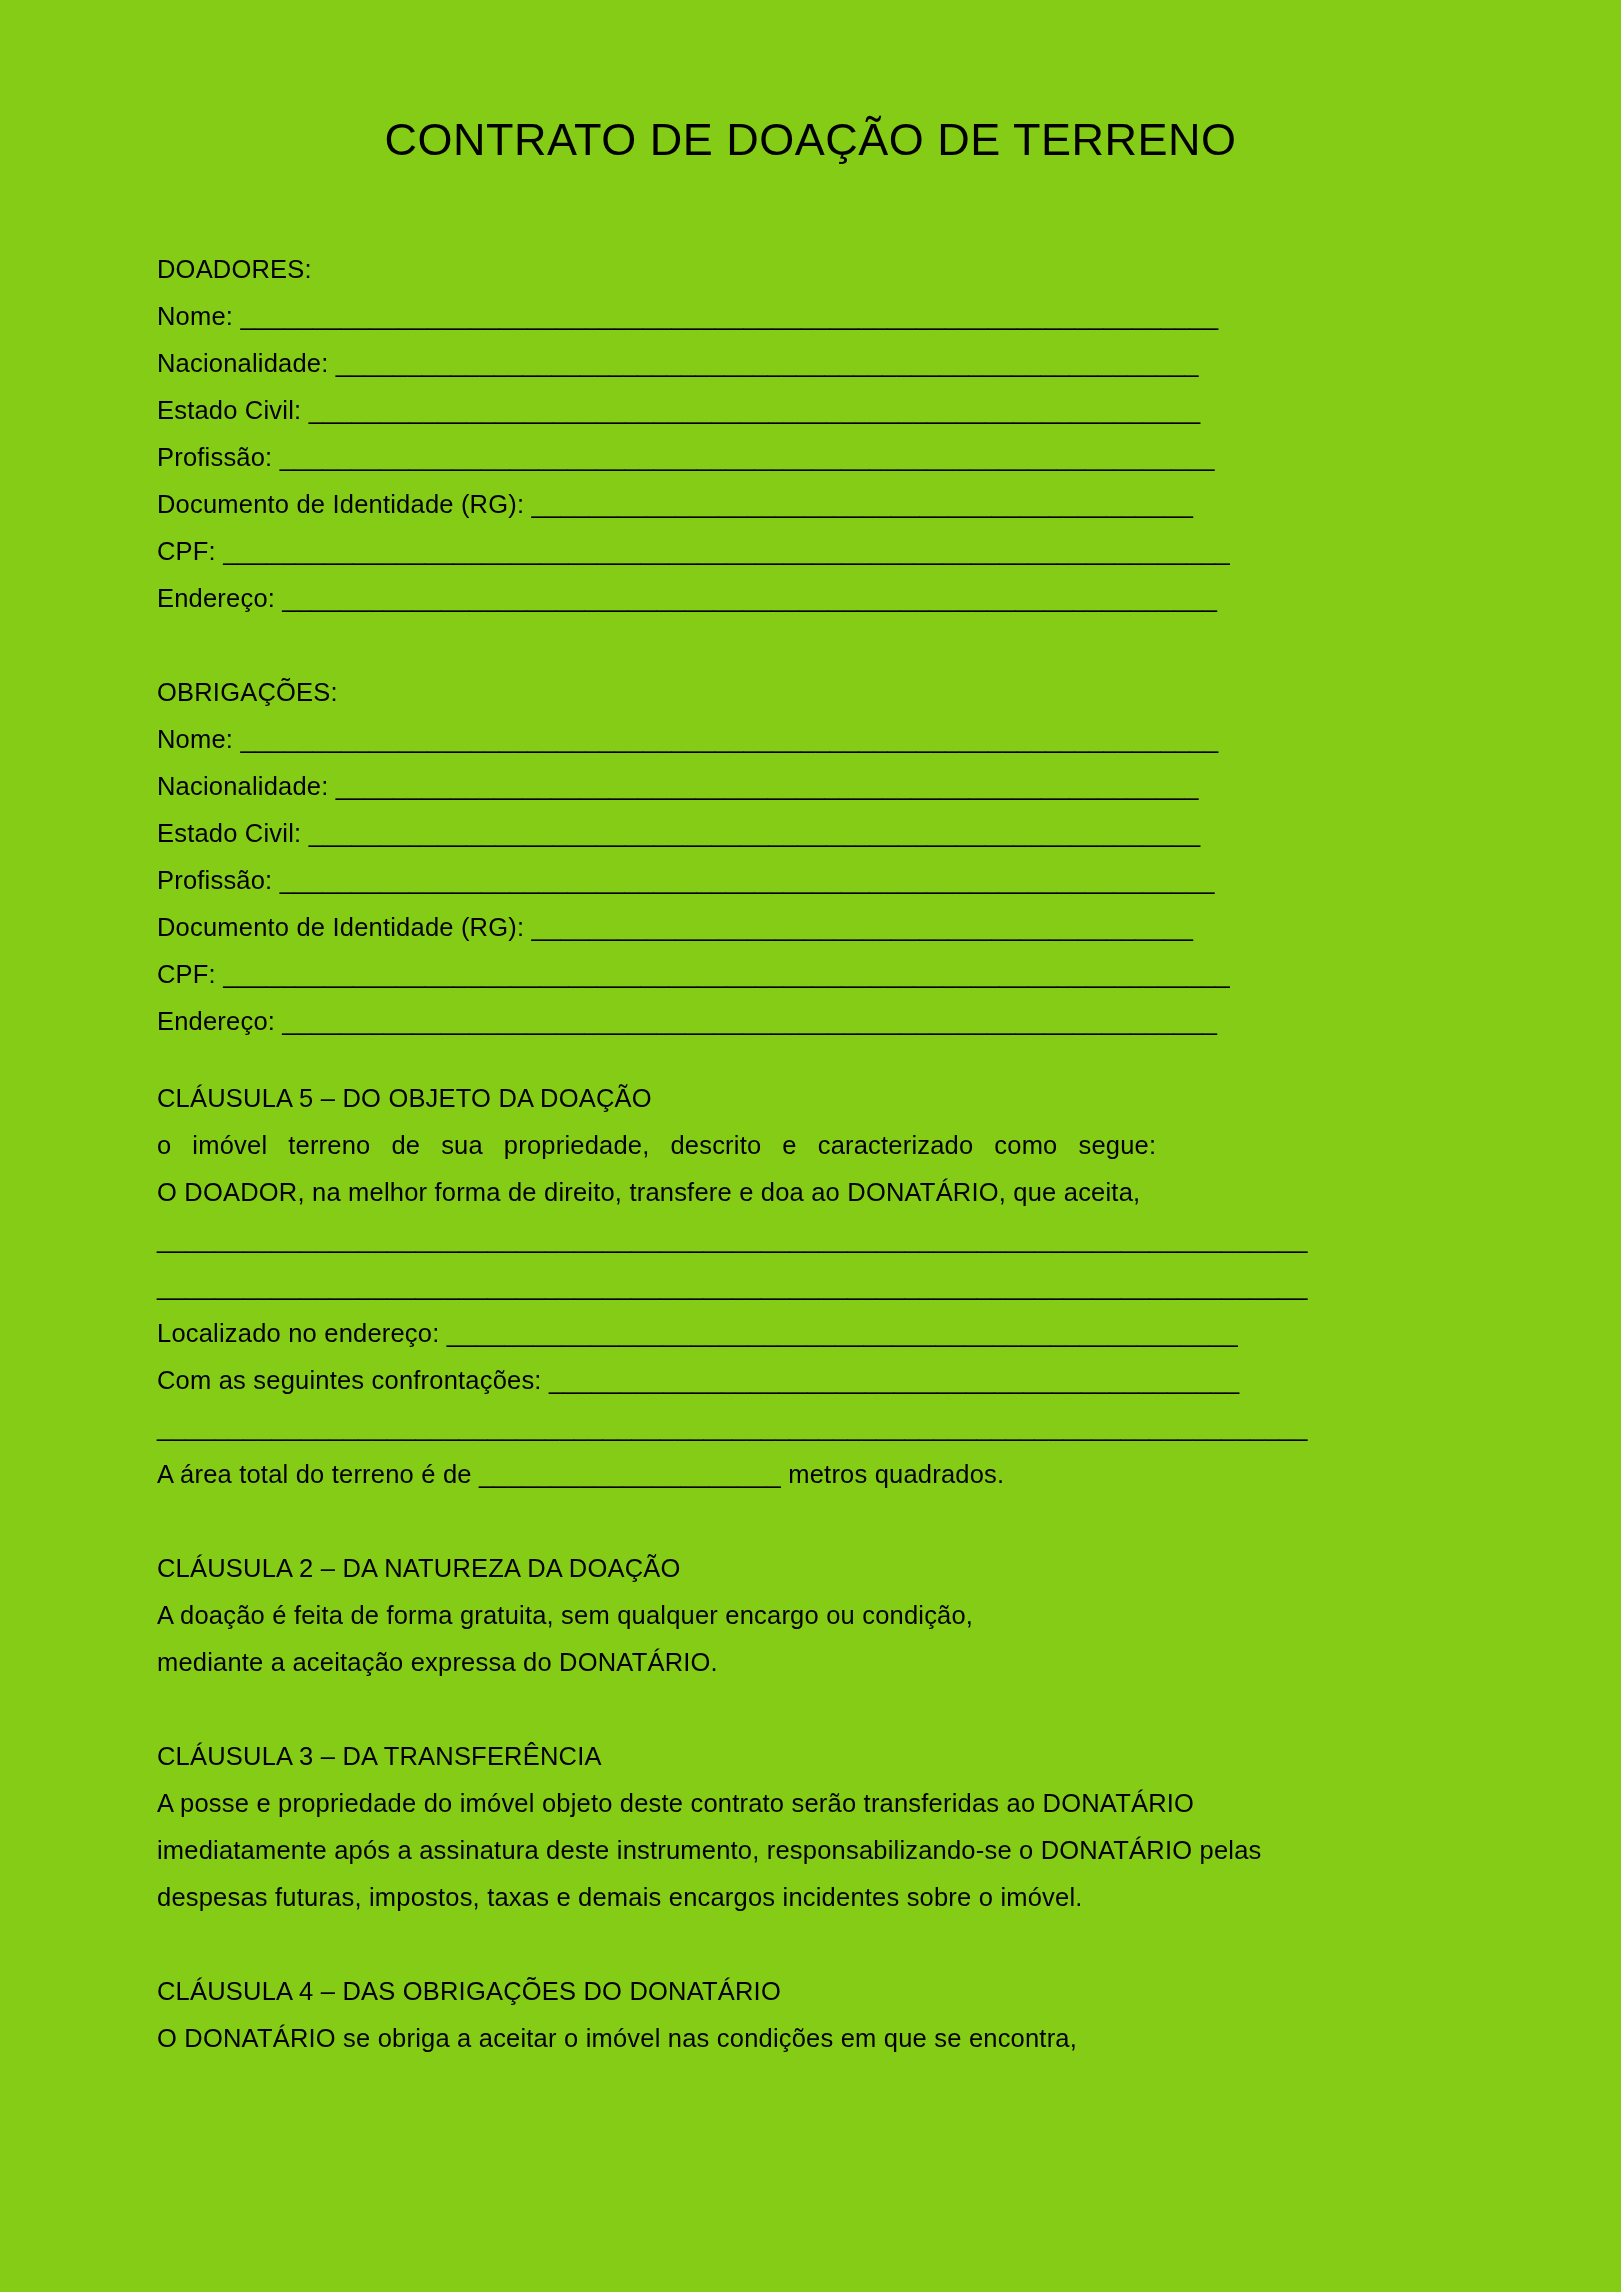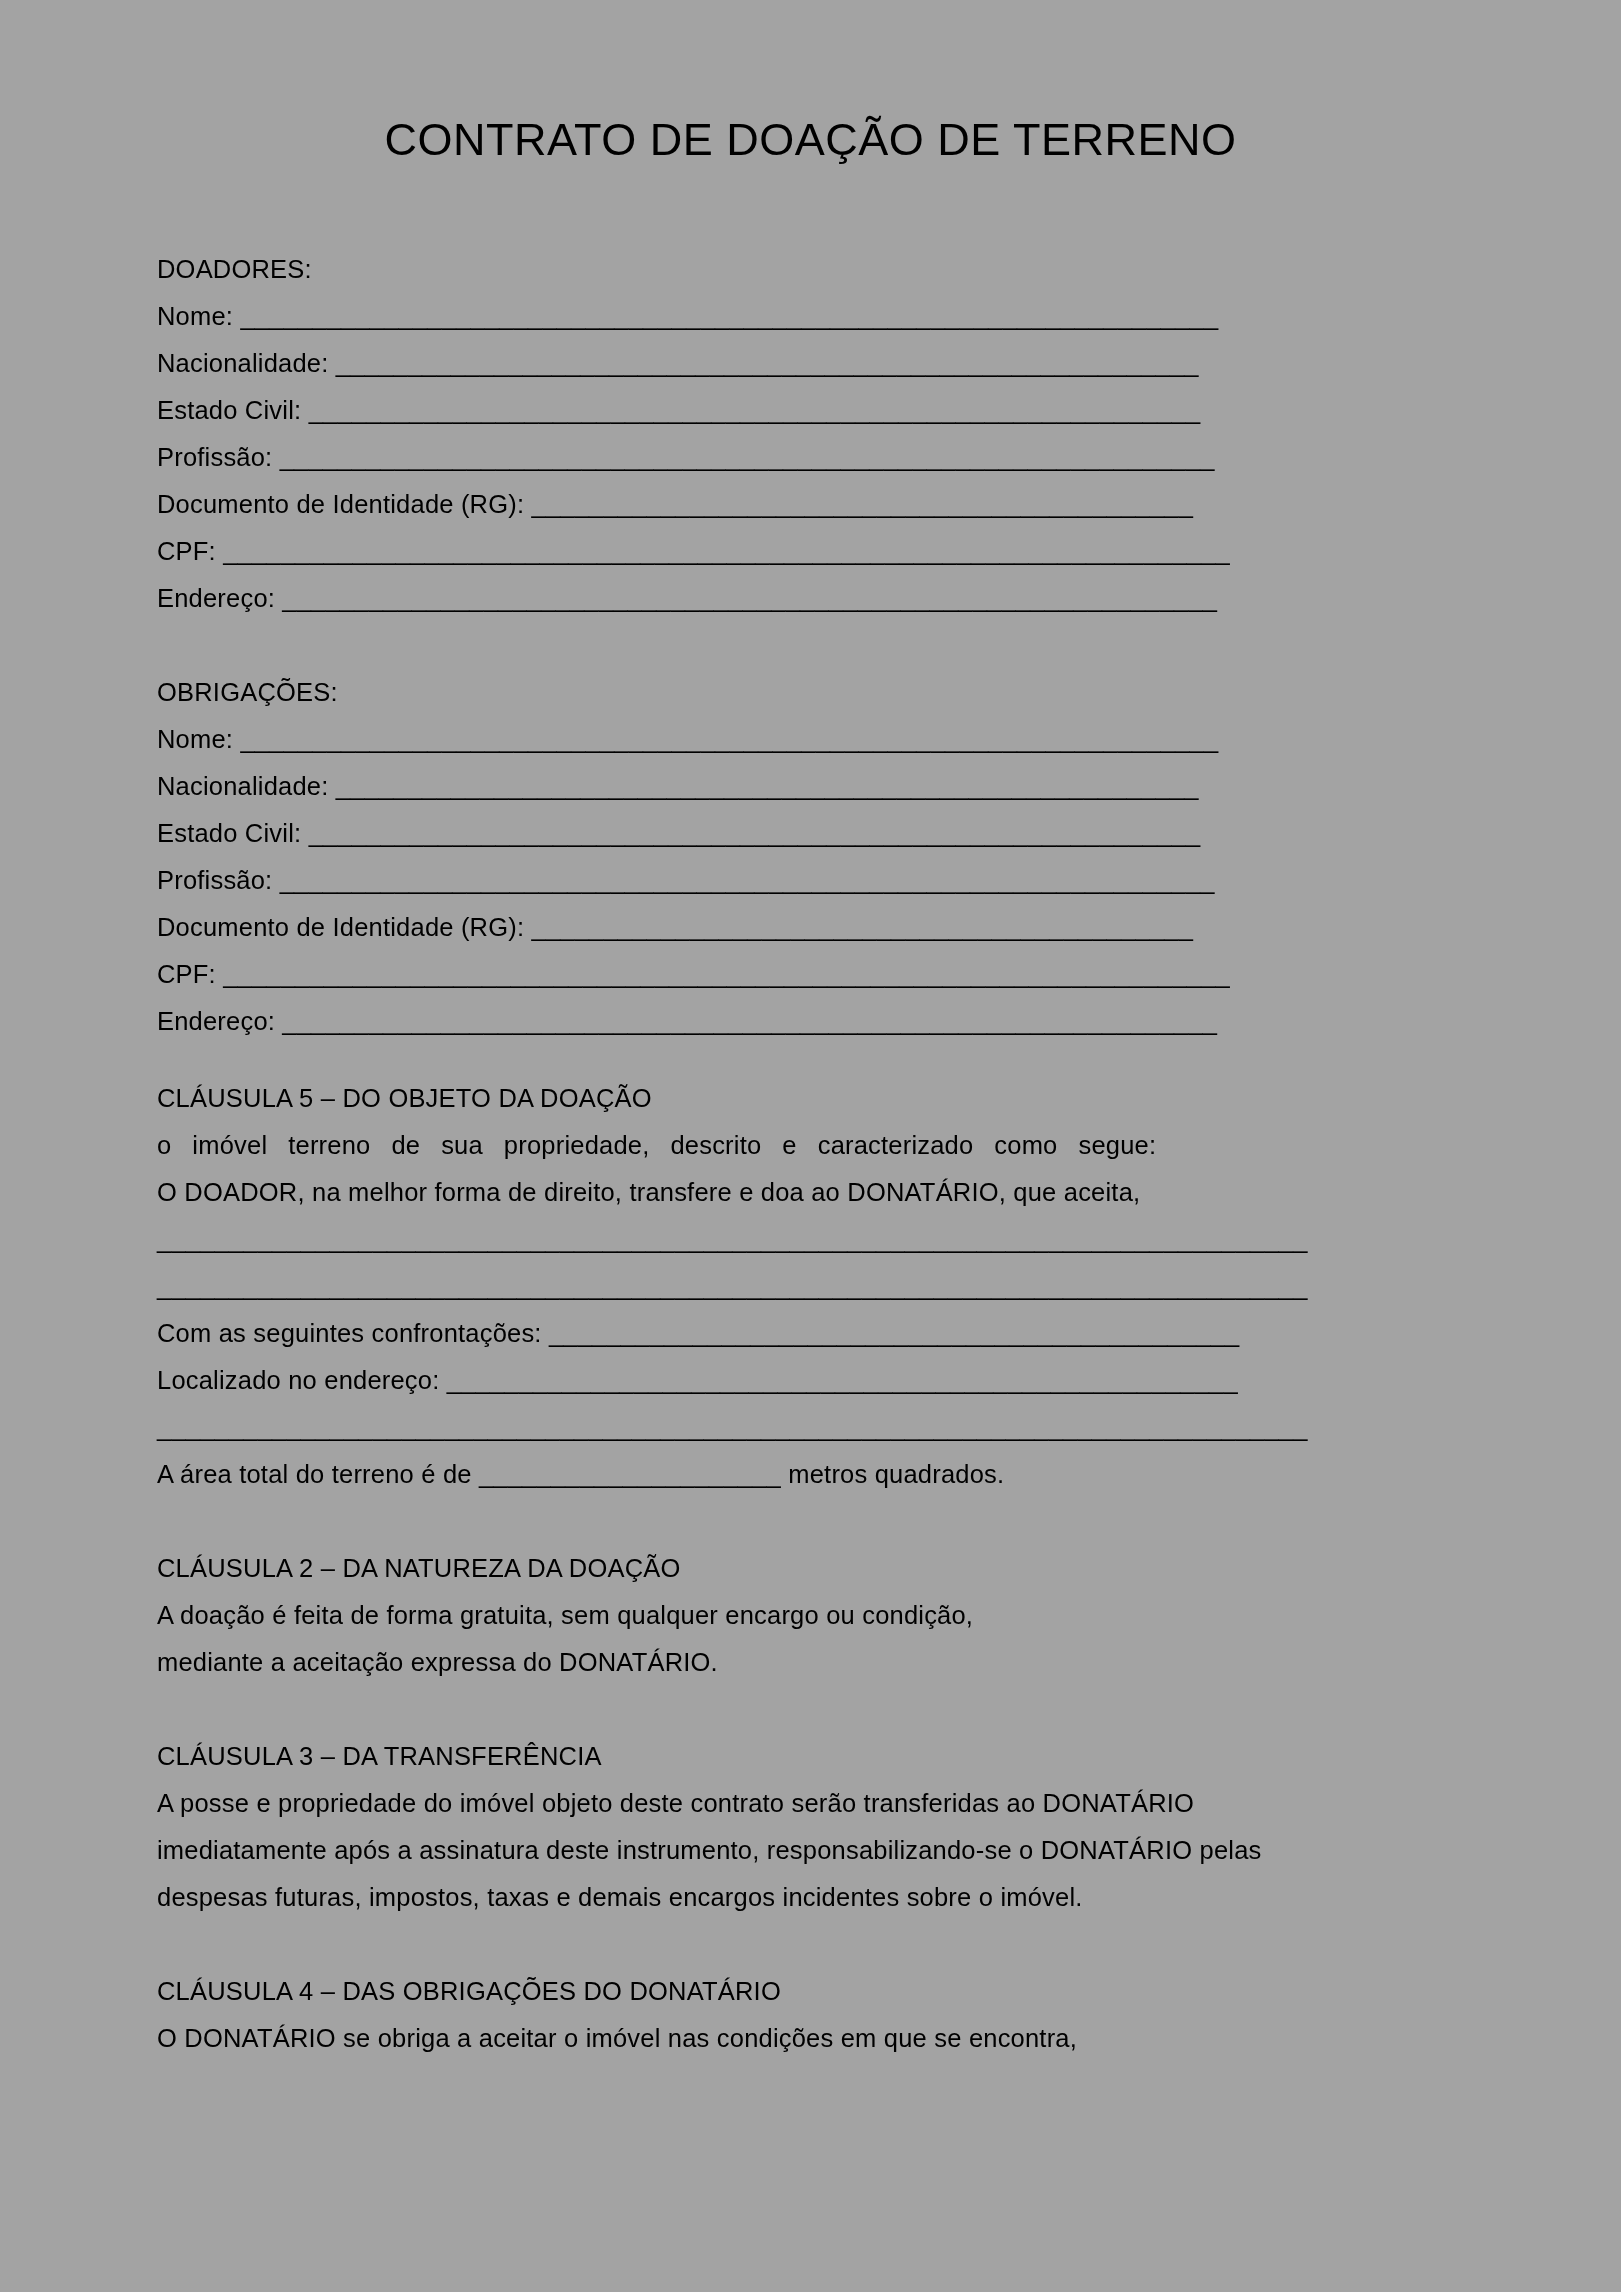--- a/index.html
+++ b/index.html
@@ -1,20 +1,20 @@
 <!DOCTYPE html>
 <html lang="pt"><head>
 <meta charset="utf-8">
 <style>
   html, body { margin: 0; padding: 0; background: #ffffff; }
   .page {
     position: relative;
     width: 1621px;
     height: 2293px;
-    background: #a3a3a3;
+    background: #84cc16;
     color: #000000;
     font-family: "Liberation Sans", sans-serif;
     overflow: hidden;
   }
   .title {
     position: absolute;
     top: 116px;
     left: 0;
     width: 100%;
     margin: 0;
@@ -63,22 +63,22 @@
       <div class="line"><span>Profissão:</span> <span>_________________________________________________________________</span></div>
       <div class="line"><span>Documento de Identidade (RG):</span> <span>______________________________________________</span></div>
       <div class="line"><span>CPF:</span> <span>______________________________________________________________________</span></div>
       <div class="line"><span>Endereço:</span> <span>_________________________________________________________________</span></div>
       <div class="line gap-sm"></div>
       <div class="line"><span>CLÁUSULA 5 – DO OBJETO DA DOAÇÃO</span></div>
       <div class="line stretch"><span>o imóvel terreno de sua propriedade, descrito e caracterizado como segue:</span></div>
       <div class="line"><span>O DOADOR, na melhor forma de direito, transfere e doa ao DONATÁRIO, que aceita,</span></div>
       <div class="line"><span>________________________________________________________________________________</span></div>
       <div class="line"><span>________________________________________________________________________________</span></div>
+      <div class="line"><span>Localizado no endereço:</span> <span>_______________________________________________________</span></div>
       <div class="line"><span>Com as seguintes confrontações:</span> <span>________________________________________________</span></div>
-      <div class="line"><span>Localizado no endereço:</span> <span>_______________________________________________________</span></div>
       <div class="line"><span>________________________________________________________________________________</span></div>
       <div class="line"><span>A área total do terreno é de</span> <span>_____________________</span> <span>metros quadrados.</span></div>
       <div class="line"></div>
       <div class="line"><span>CLÁUSULA 2 – DA NATUREZA DA DOAÇÃO</span></div>
       <div class="line"><span>A doação é feita de forma gratuita, sem qualquer encargo ou condição,</span></div>
       <div class="line"><span>mediante a aceitação expressa do DONATÁRIO.</span></div>
       <div class="line"></div>
       <div class="line"><span>CLÁUSULA 3 – DA TRANSFERÊNCIA</span></div>
       <div class="line"><span>A posse e propriedade do imóvel objeto deste contrato serão transferidas ao DONATÁRIO</span></div>
       <div class="line"><span>imediatamente após a assinatura deste instrumento, responsabilizando-se o DONATÁRIO pelas</span></div>

